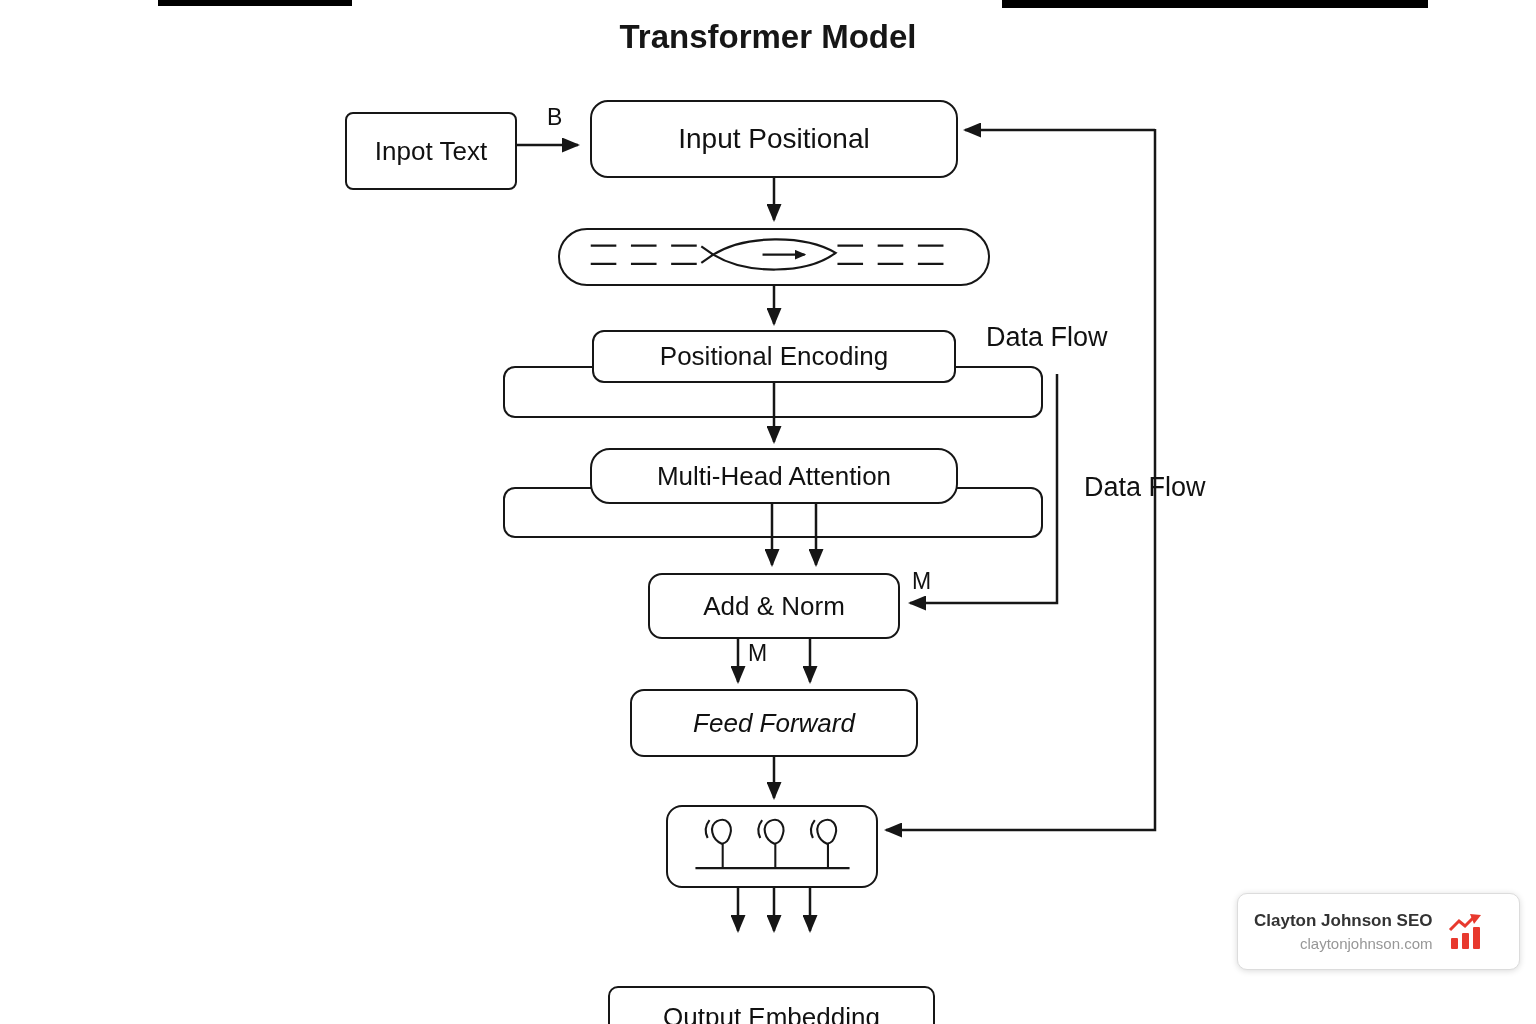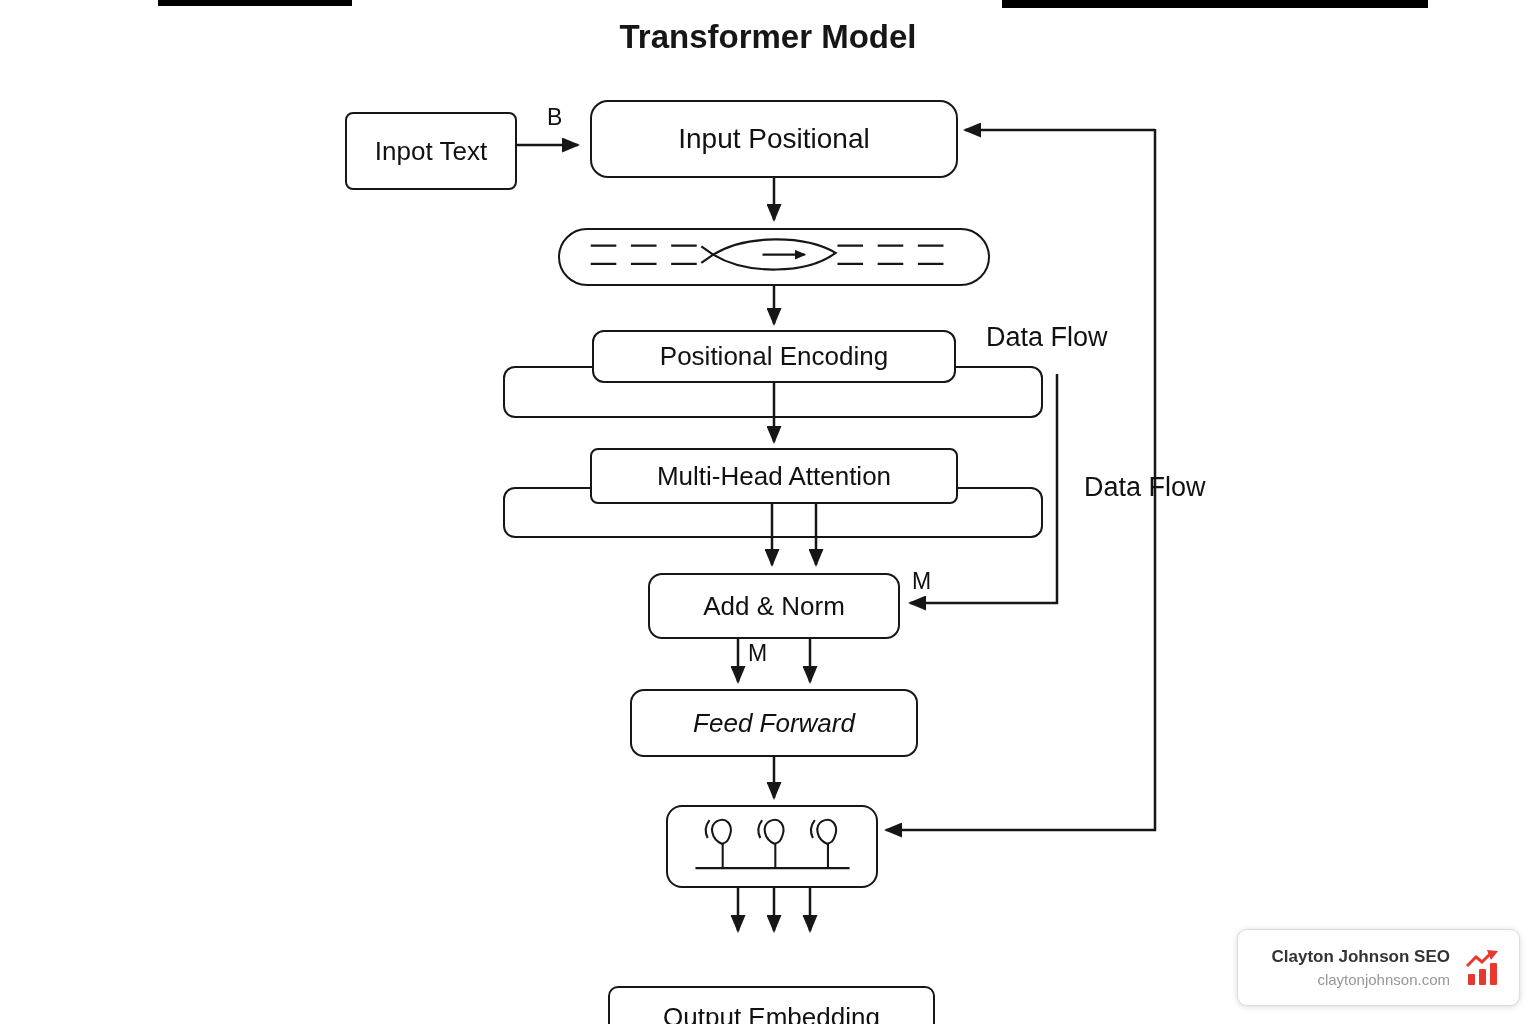--- a/index.html
+++ b/index.html
@@ -15,21 +15,21 @@
 
   .node { position:absolute; border:2.5px solid #161616; background:#fff; z-index:3;
           display:flex; align-items:center; justify-content:center;
           font-size:26px; color:#111; white-space:nowrap; }
   .ghost { position:absolute; border:2.5px solid #161616; background:#fff; z-index:1; }
 
   #n-input-text      { left:345px; top:112px; width:172px; height:78px; border-radius:8px; }
   #n-input-embedding { left:590px; top:100px; width:368px; height:78px; border-radius:18px; font-size:28px; }
   #n-positional      { left:592px; top:330px; width:364px; height:53px; border-radius:12px; }
   #ghost-1           { left:503px; top:366px; width:540px; height:52px; border-radius:12px; }
-  #n-mha             { left:590px; top:448px; width:368px; height:56px; border-radius:8px; }
+  #n-mha             { left:590px; top:448px; width:368px; height:56px; border-radius:20px; }
   #ghost-2           { left:503px; top:487px; width:540px; height:51px; border-radius:12px; }
   #n-addnorm         { left:648px; top:573px; width:252px; height:66px; border-radius:14px; }
   #n-ff              { left:630px; top:689px; width:288px; height:68px; border-radius:14px;font-style:italic; }
   #glyphbox          { left:666px; top:805px; width:212px; height:83px; border-radius:16px; }
   #n-output          { left:608px; top:986px; width:327px; height:62px; border-radius:10px; }
 
   #pipe { position:absolute; left:558px; top:228px; width:432px; height:58px;
           border:2.5px solid #161616; border-radius:29px; background:#fff; z-index:3; }
   #pipe svg, #glyphbox svg { display:block; }
 
@@ -37,24 +37,24 @@
   .wire { stroke:#161616; stroke-width:2.5; fill:none; }
 
   .edge-label { position:absolute; z-index:5; font-size:23px; color:#111; white-space:nowrap; }
   .edge-label.big { font-size:27px; }
   #lbl-b        { left:547px; top:104px; }
   #lbl-m-right  { left:912px; top:568px; }
   #lbl-m-down   { left:748px; top:640px; }
   #lbl-df-inner { left:986px; top:322px; }
   #lbl-df-outer { left:1084px; top:472px; }
 
-  #watermark { position:absolute; left:1237px; top:929px; width:283px; height:77px;
+  #watermark { position:absolute; left:1237px; top:893px; width:283px; height:77px;
                background:#fff; border:1px solid #dcdcdc; border-radius:10px;
                box-shadow:0 1px 6px rgba(0,0,0,.15); z-index:6;
-               display:flex; align-items:center; justify-content:flex-end;
+               display:flex; align-items:center; justify-content:flex-start;
                gap:13px; padding:0 16px; }
   .wm-text { text-align:right; }
   .wm-name { font-size:17px; font-weight:bold; color:#333; }
   .wm-url  { font-size:15px; color:#979797; margin-top:4px; }
 </style>
 </head>
 <body>
 
 <div class="canvas">
 

